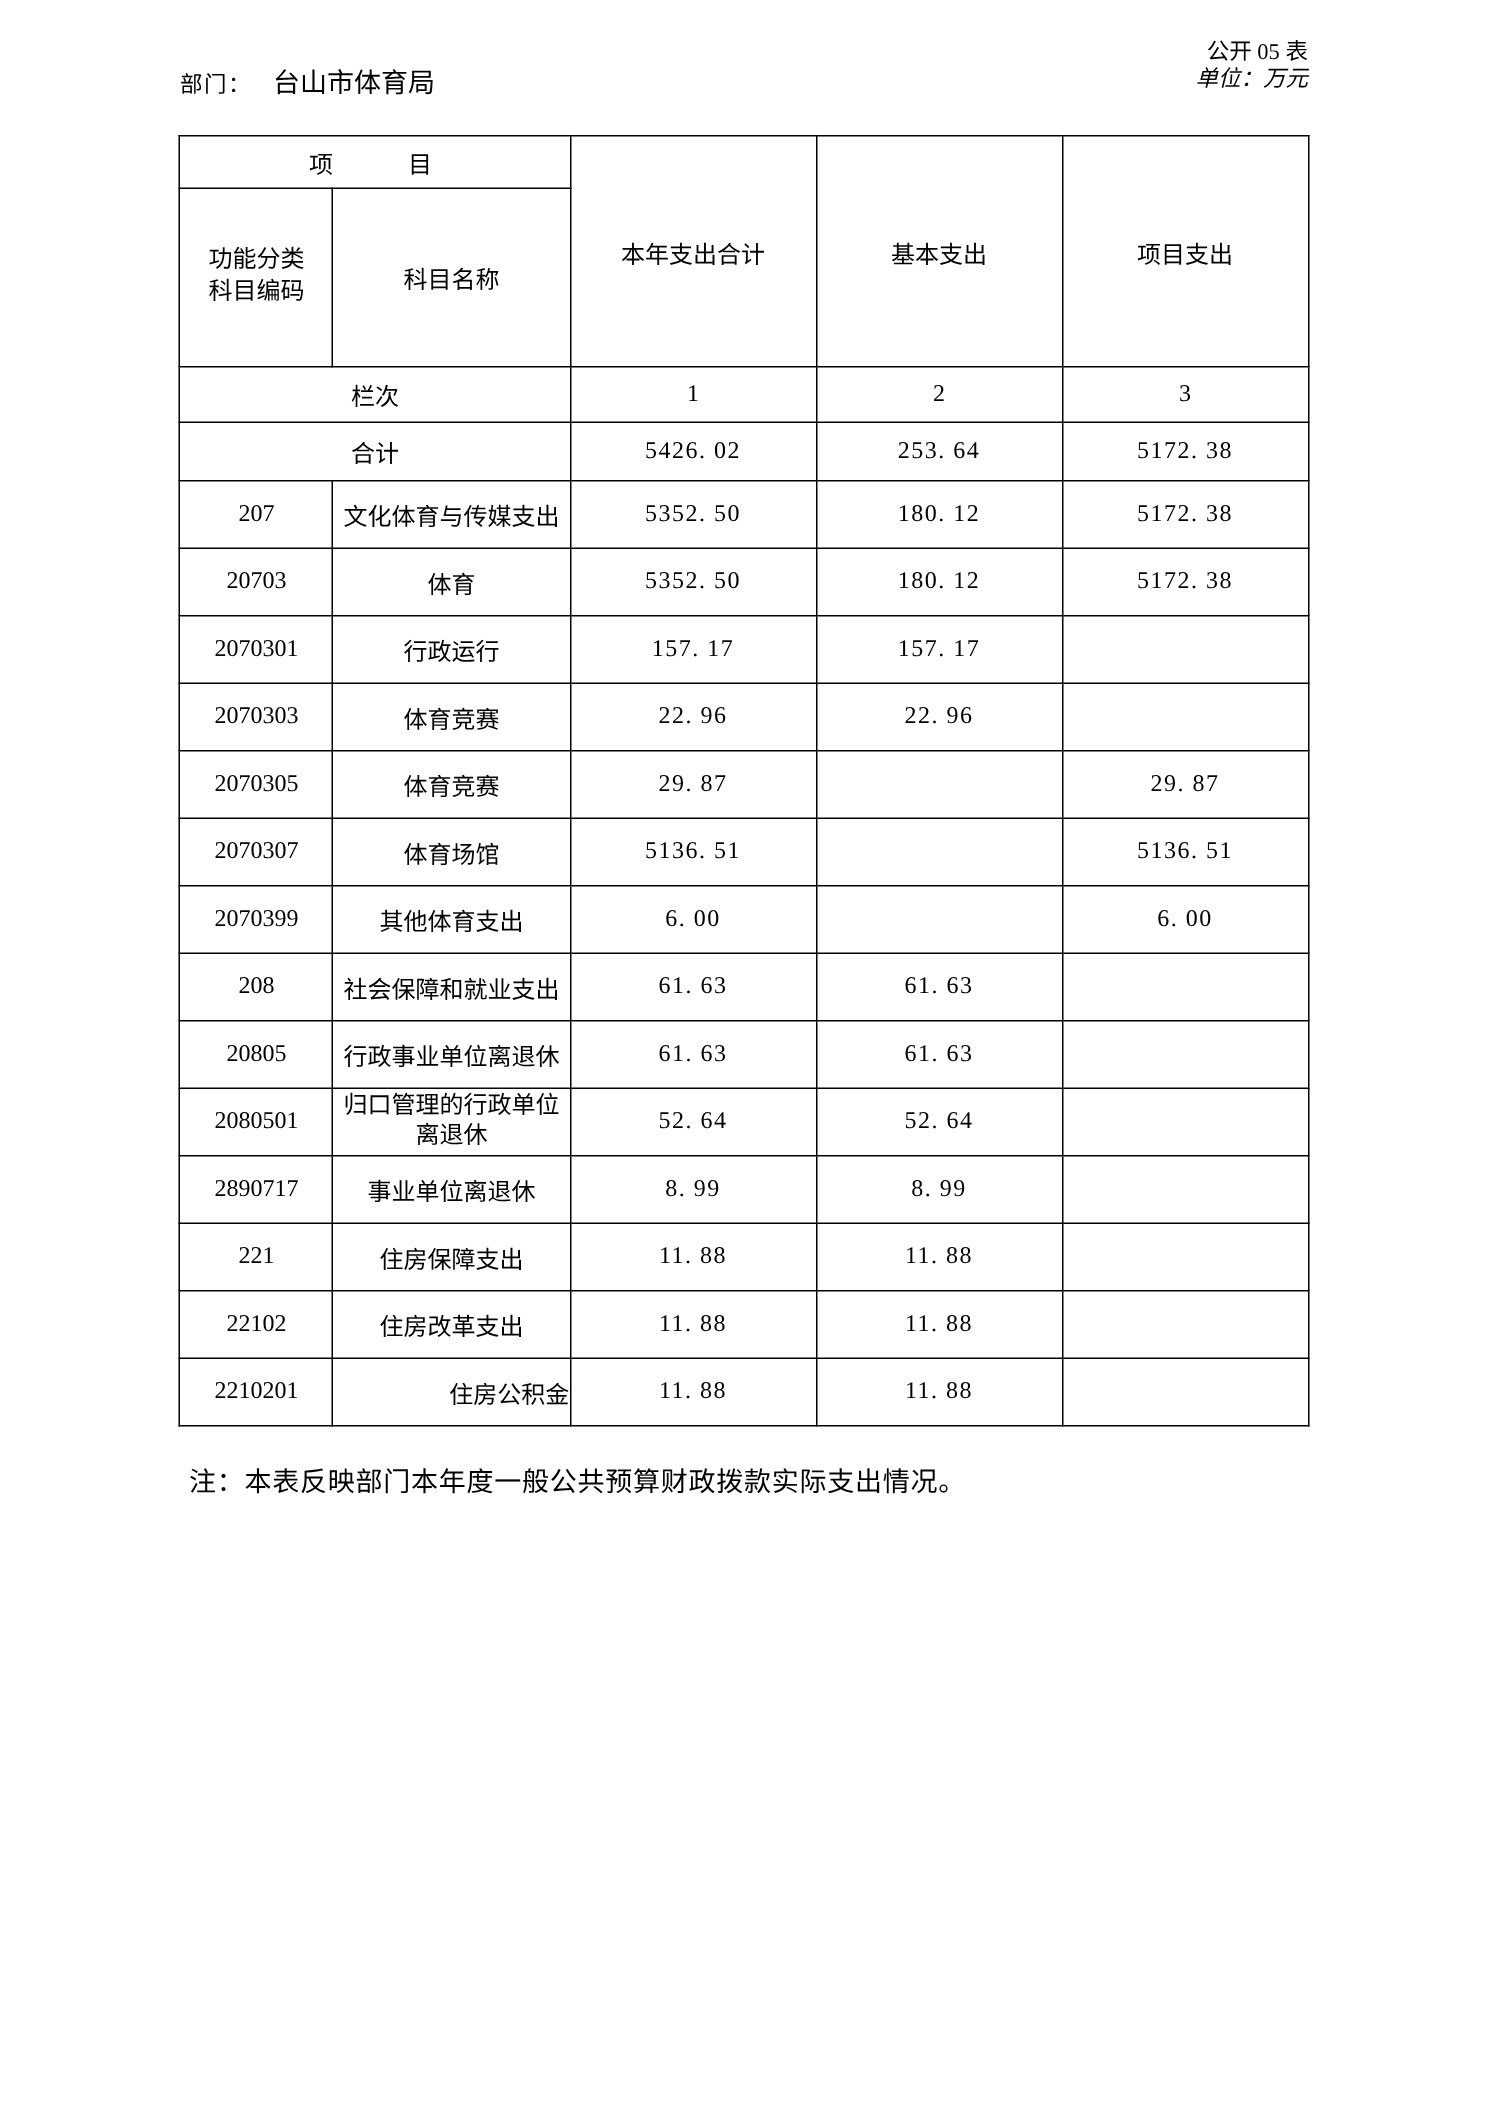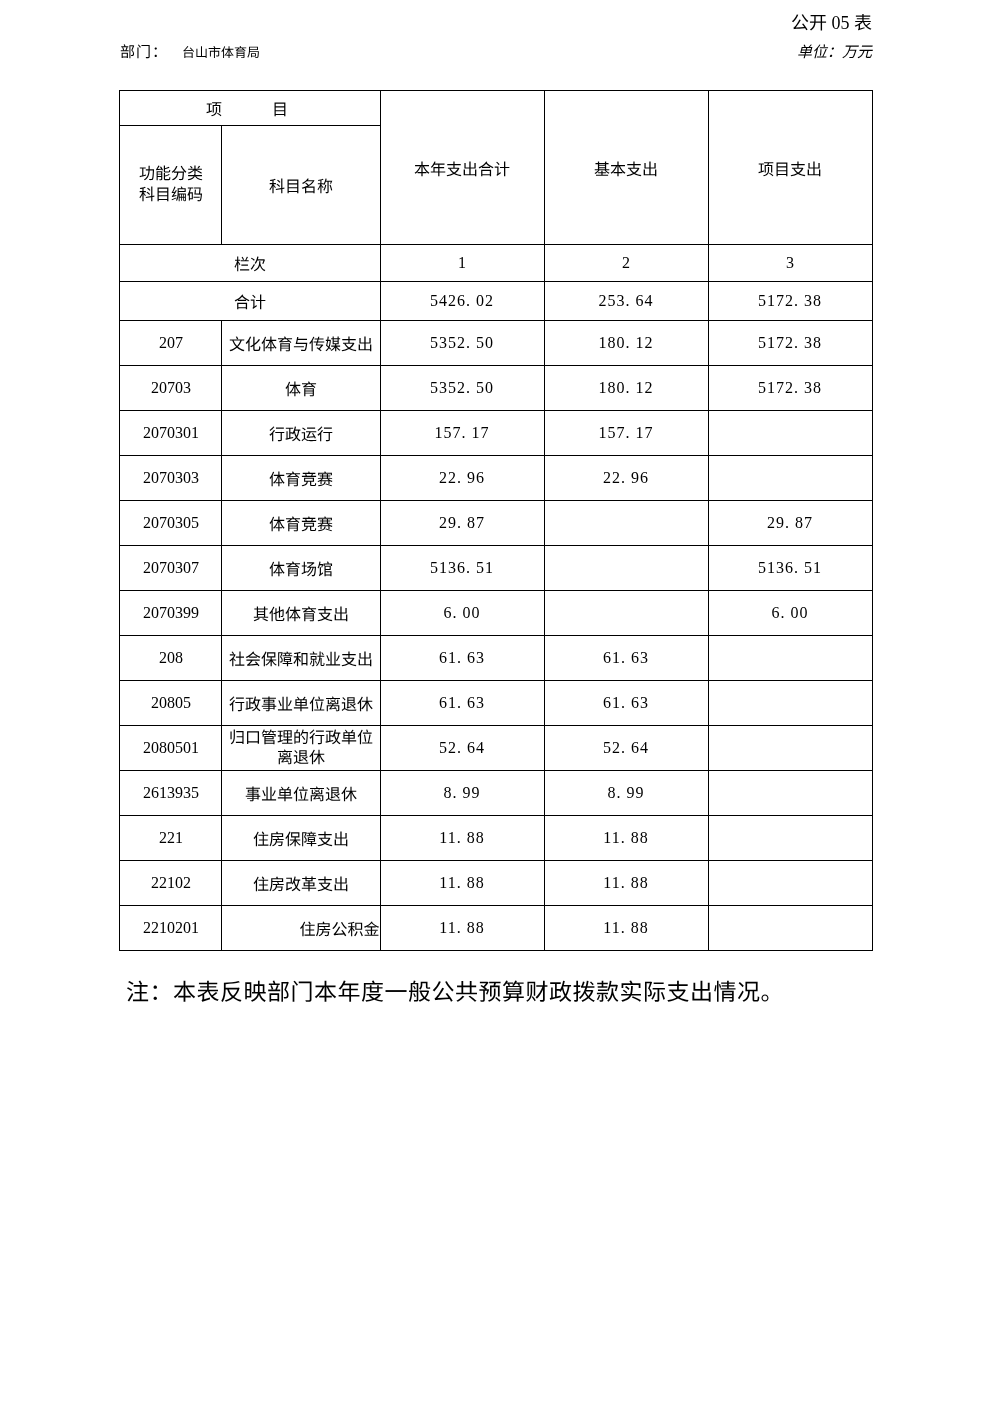--- a/index.html
+++ b/index.html
@@ -31,35 +31,35 @@
   }
   .meta-row {
     position: relative;
     width: 752px;
     margin: 0 auto;
     height: 22px;
   }
   .meta-right-1 {
     position: absolute;
     right: 0;
-    top: 8px;
-    font-size: 18px;
+    top: 22px;
+    font-size: 15px;
   }
   .meta-left {
     position: absolute;
     left: 0;
     top: 40px;
     font-size: 15px;
   }
   .dept-label {
     letter-spacing: 1px;
   }
   .dept-value {
     margin-left: 14px;
-    font-size: 13px;
+    font-size: 18px;
     margin-top: 17px;
   }
   .meta-right-2 {
     position: absolute;
     right: 0;
     top: 40px;
     font-size: 15px;
     font-style: italic;
   }
   table.main {
@@ -115,21 +115,21 @@
   }
   .row-rank td { height: 36px; margin-top: 12px; }
   .row-total td { height: 38px; }
   .two-line {
     line-height: 1.25;
   }
   .note {
     width: 752px;
     margin: 0 auto;
     margin-top: 22px;
-    font-size: 23px;
+    font-size: 18px;
     letter-spacing: 0.5px;
     padding-left: 6px;
     box-sizing: border-box;
   }
   .code-head {
     line-height: 1.3;
     font-size: 16px;
   }
 </style>
 </head>
@@ -245,21 +245,21 @@
         <td class="cell-num"></td>
       </tr>
       <tr>
         <td class="cell-code">2080501</td>
         <td class="cell-name two-line">归口管理的行政单位离退休</td>
         <td class="cell-num">52. 64</td>
         <td class="cell-num">52. 64</td>
         <td class="cell-num"></td>
       </tr>
       <tr>
-        <td class="cell-code">2613935</td>
+        <td class="cell-code">2890717</td>
         <td class="cell-name">事业单位离退休</td>
         <td class="cell-num">8. 99</td>
         <td class="cell-num">8. 99</td>
         <td class="cell-num"></td>
       </tr>
       <tr>
         <td class="cell-code">221</td>
         <td class="cell-name">住房保障支出</td>
         <td class="cell-num">11. 88</td>
         <td class="cell-num">11. 88</td>

